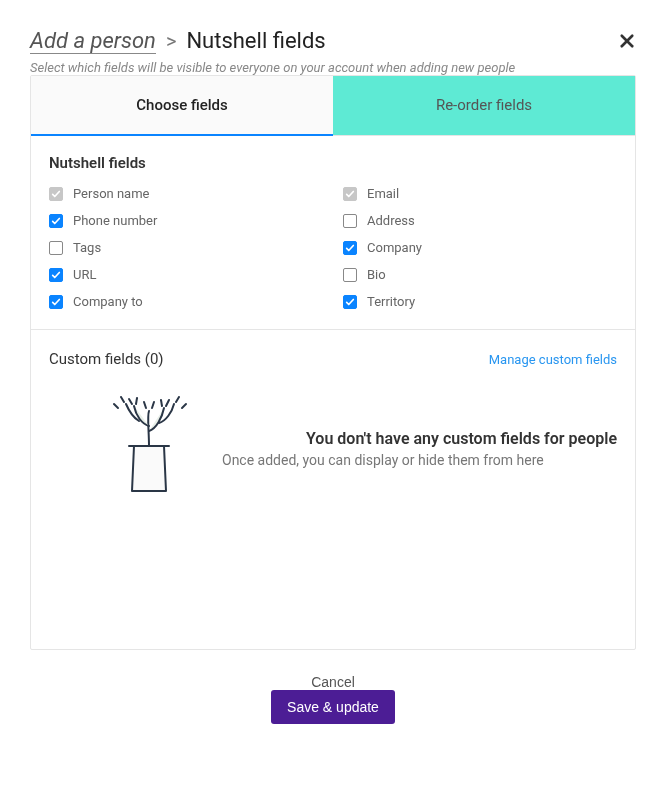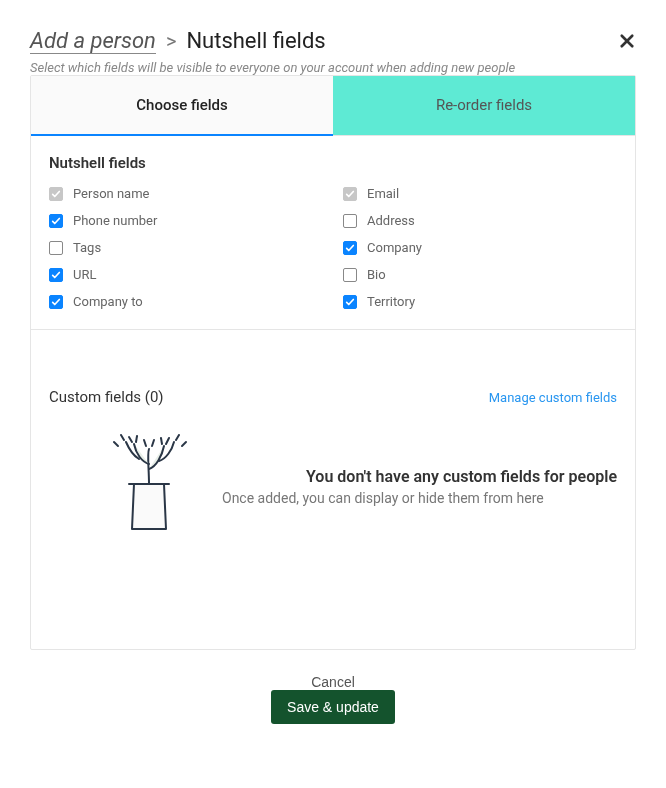--- a/index.html
+++ b/index.html
@@ -127,21 +127,20 @@
     .custom-section {
       border-top: 1px solid #e5e5e5;
       padding: 20px 18px 30px 18px;
       min-height: 320px;
     }
     .custom-header {
       display: flex;
       justify-content: space-between;
       align-items: center;
       margin-bottom: 28px;
-      margin-top: 38px;
     }
     .custom-title {
       font-size: 15px;
       color: #333;
     }
     .manage-link {
       font-size: 13px;
       color: #2996f0;
       cursor: pointer;
     }
@@ -173,21 +172,21 @@
       flex-direction: column;
     }
     .cancel-btn {
       font-size: 14px;
       color: #555;
       cursor: pointer;
       background: none;
       border: none;
     }
     .save-btn {
-      background: #14532d;
+      background: #4c1d95;
       color: #fff;
       border: none;
       border-radius: 3px;
       padding: 9px 16px;
       font-size: 14px;
       cursor: pointer;
     }
     .cactus svg { width: 90px; height: 100px; }
   </style>
 </head>

